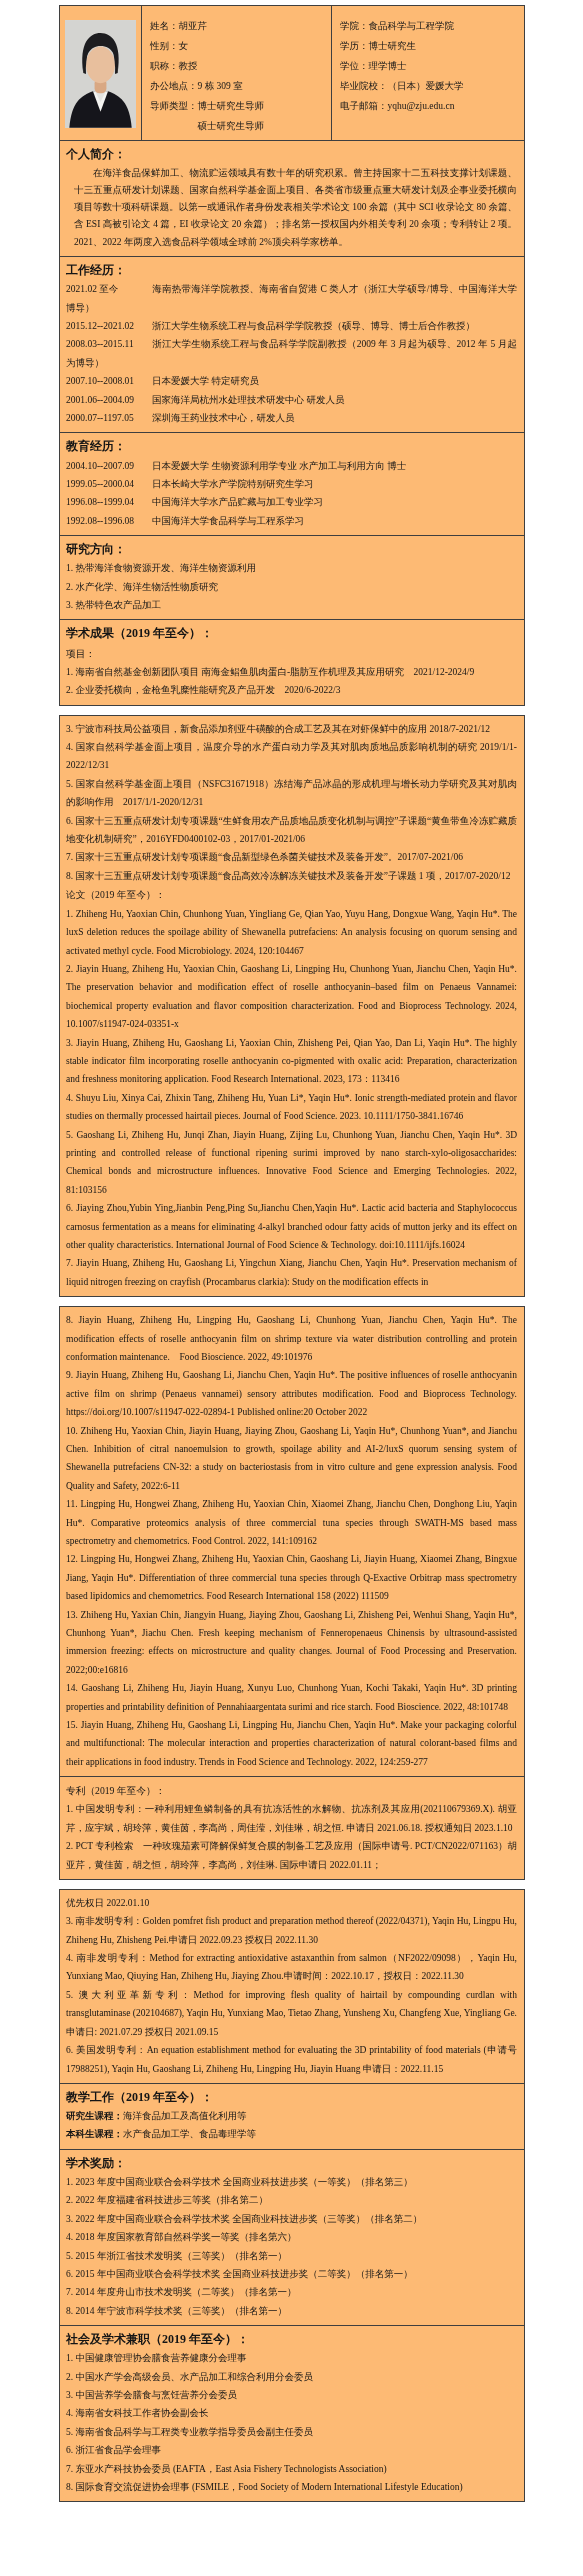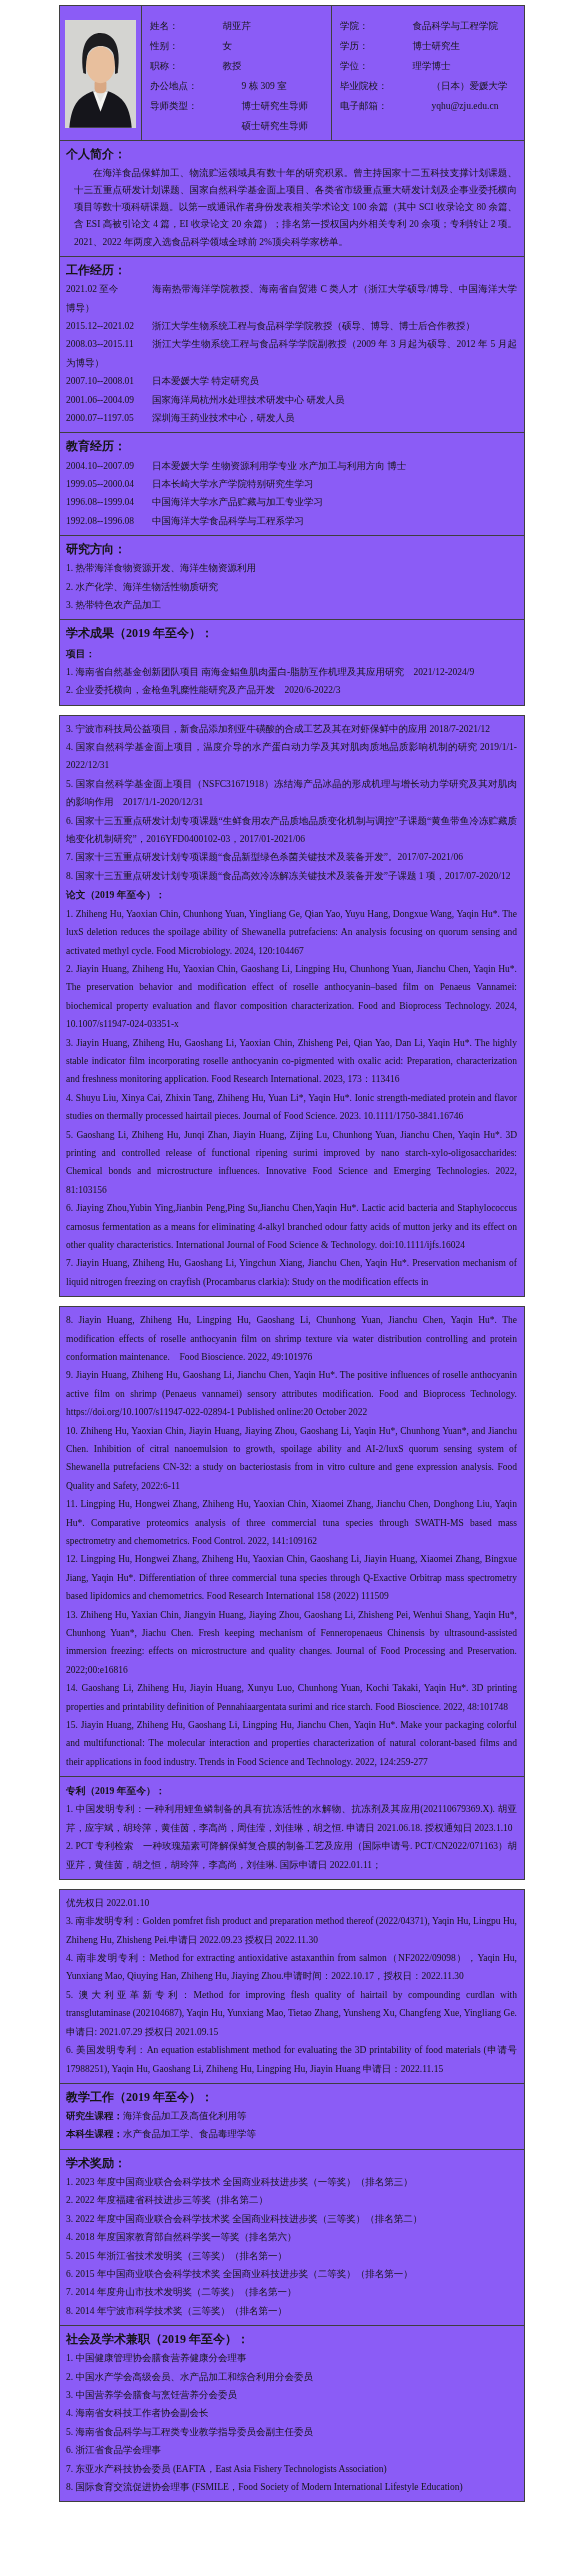--- a/index.html
+++ b/index.html
@@ -1,37 +1,37 @@
 <!DOCTYPE html>
 <html style="font-size:8.6px"><head>
 <meta charset="utf-8">
 <style>
   html,body{margin:0;padding:0;background:#ffffff;}
   body{width:583px;font-family:"Liberation Serif","DejaVu Serif",serif;color:#151515;}
   .doc{padding-top:5.4px;padding-bottom:3.2px;}
-  .sheet{width:464px;margin:0 auto 9.2px auto;border:1.1px solid #3f3f3f;background:#8b5cf6;box-sizing:content-box;}
+  .sheet{width:464px;margin:0 auto 9.2px auto;border:1.1px solid #3f3f3f;background:#fdba74;box-sizing:content-box;}
   .sheet > .row + .row{border-top:1.6px solid #3f3f3f;}
   .cell{padding:3.8px 6.5px 4.9px 6.5px;}
   p{margin:0;}
   .para{font-size:9.5px;line-height:18.4px;text-align:justify;}
   .tight{line-height:17.3px;margin-left:8px;}
   .indent{text-indent:2em;}
   .sec-title{font-size:12px;font-weight:700;line-height:19.4px;}
-  .sub-title{font-size:9.7px;font-weight:700;line-height:19.4px;}
+  .sub-title{font-size:9.7px;font-weight:400;line-height:19.4px;}
   .period{display:inline-block;min-width:86px;}
   .inline-label{font-weight:700;}
   
   .header-row{display:flex;align-items:stretch;}
   .photo-cell{width:82px;box-sizing:border-box;padding:14px 4.9px 8.6px 5.4px;border-right:1.1px solid #3f3f3f;}
   .info-col{box-sizing:border-box;padding:9.7px 4.3px 4.3px 8.6px;}
   .info-left{width:190px;border-right:1.1px solid #3f3f3f;}
   .info-right{flex:1;}
   .info-field{display:flex;font-size:9.5px;line-height:20px;}
   .info-field .flabel{white-space:nowrap;}
-  .info-field .fvalue{white-space:pre-line;margin-left:44px;}
+  .info-field .fvalue{white-space:pre-line;}
   .portrait{display:block;background:#d8d8d6;}
 </style>
 </head>
 <body>
 
 <div class="doc">
 
   <section class="sheet">
 
     <div class="row header-row">

